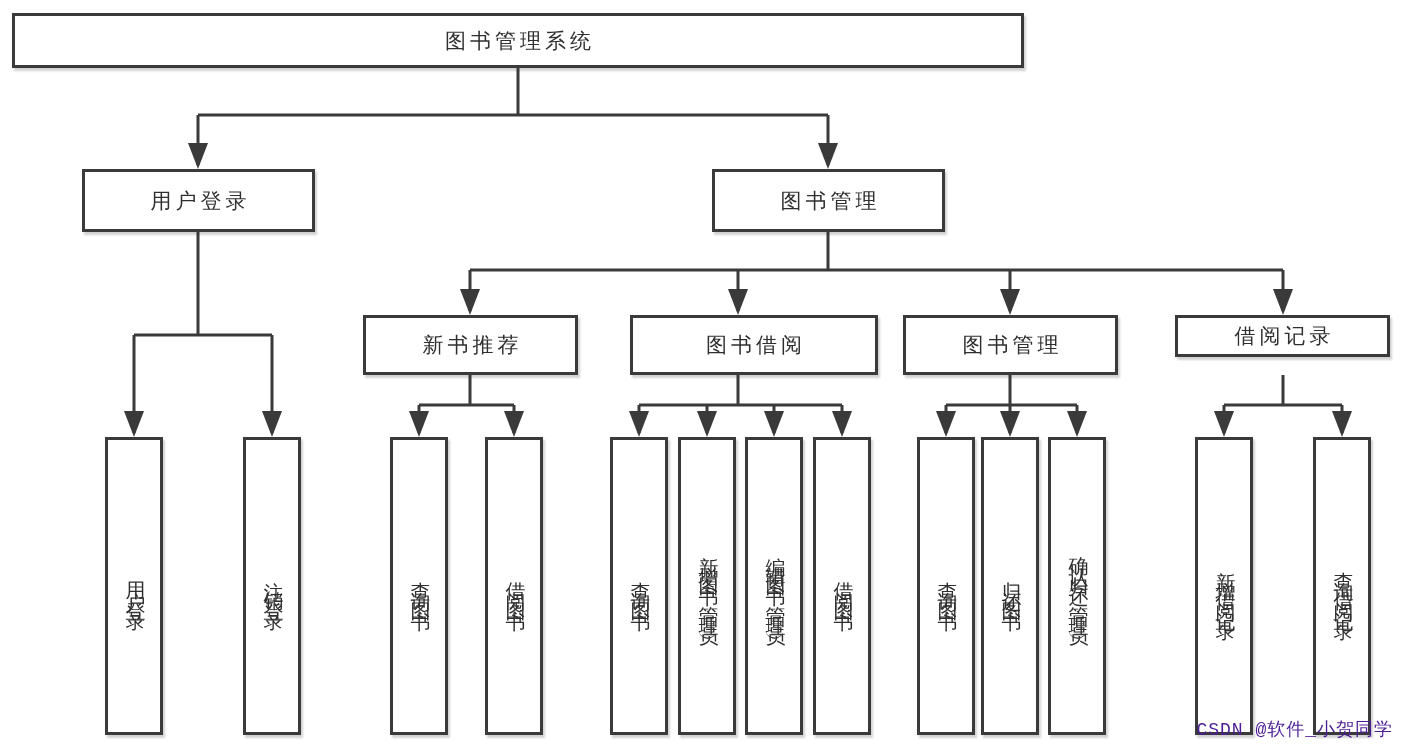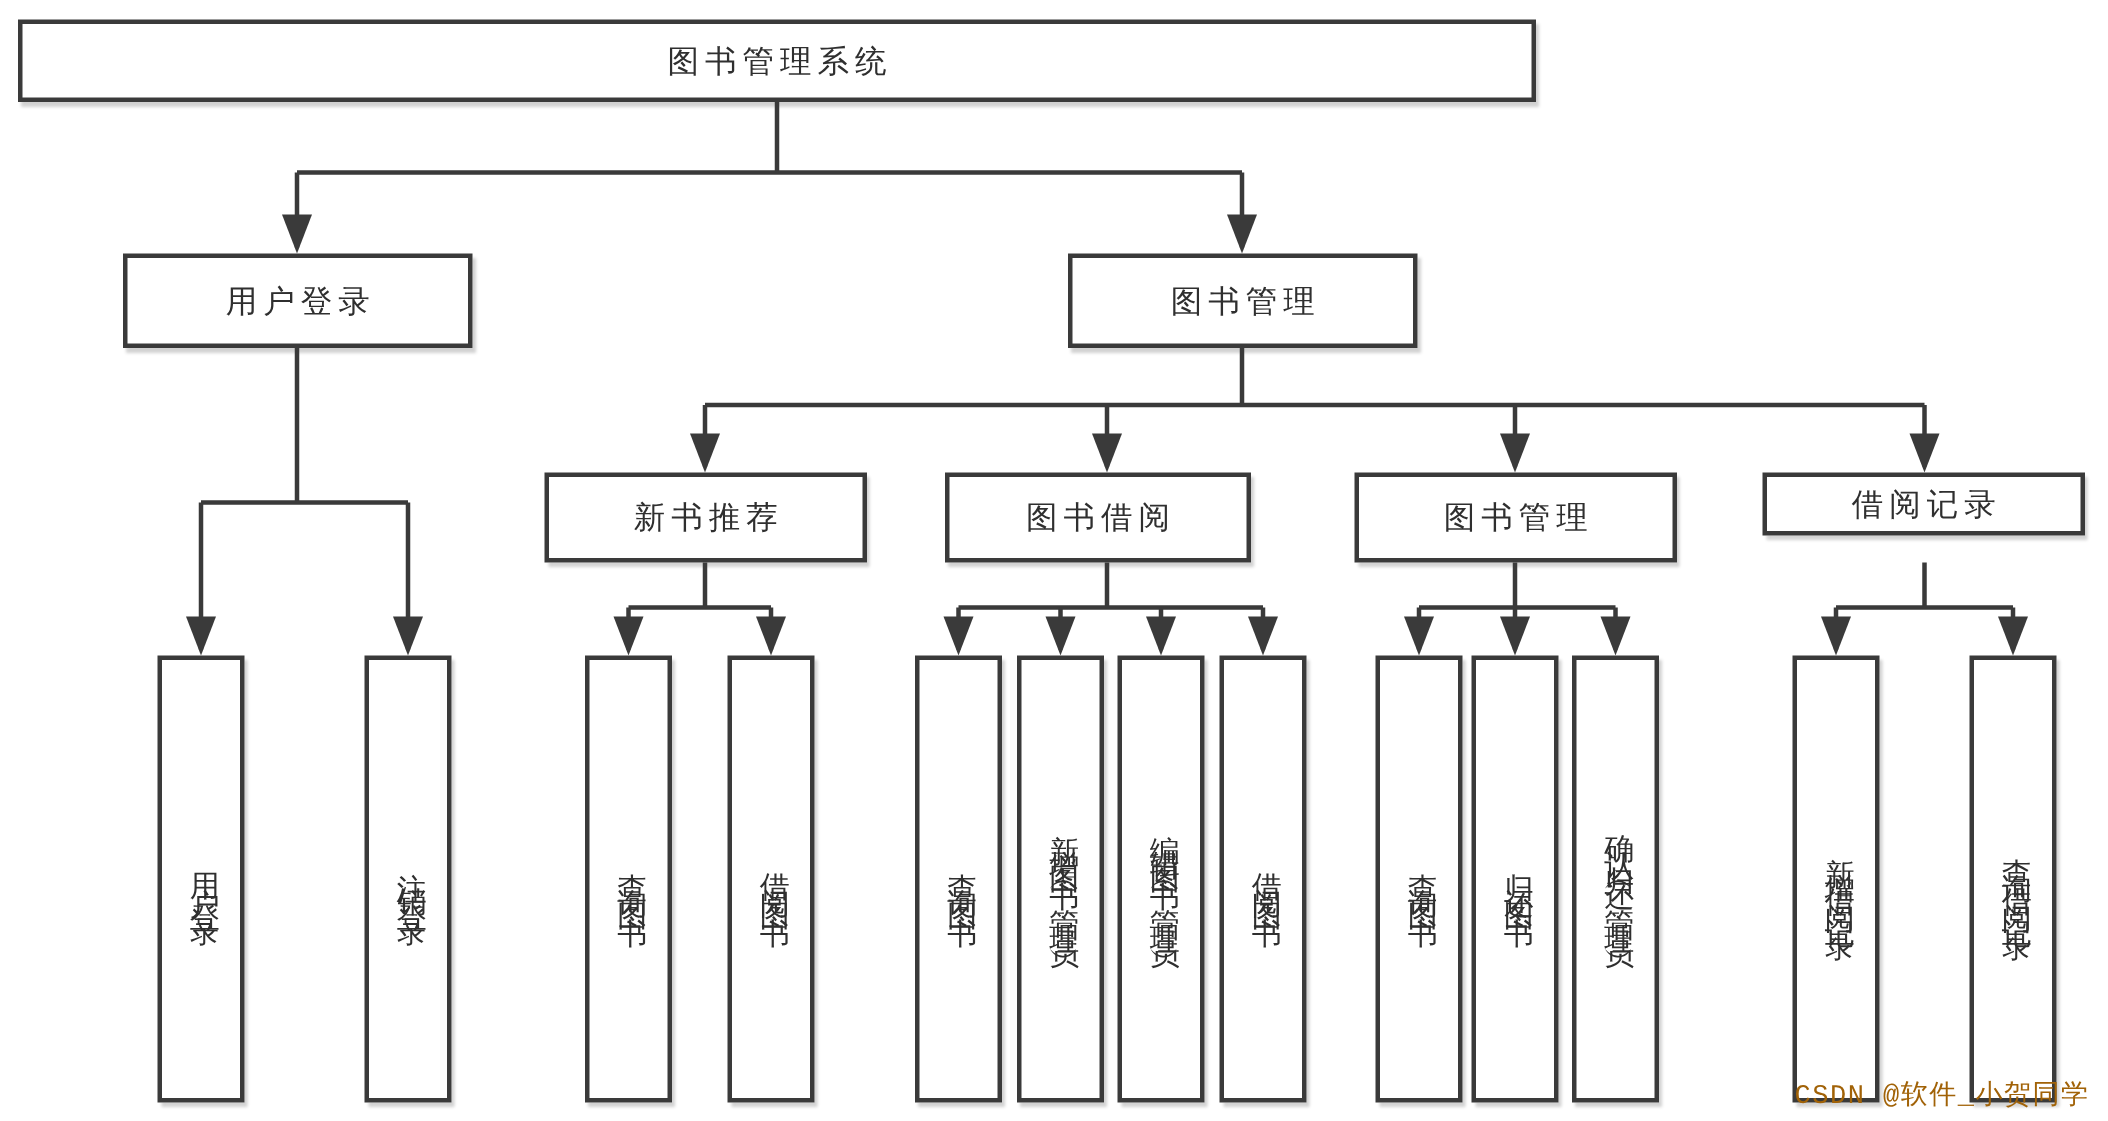--- a/index.html
+++ b/index.html
@@ -25,21 +25,21 @@
     color:#2f2f2f; white-space:nowrap;
   }
   svg.connectors {
     position:absolute; left:0; top:0; width:1405px; height:747px;
     z-index:3; pointer-events:none;
   }
   svg.connectors path { stroke:#3a3a3a; stroke-width:3; fill:none; }
   svg.connectors polygon { fill:#3a3a3a; stroke:none; }
   .watermark {
     position:absolute; right:12px; bottom:6px; z-index:5;
-    font-size:18px; color:#a16207; letter-spacing:1px; white-space:nowrap;
+    font-size:18px; color:#4c1d95; letter-spacing:1px; white-space:nowrap;
   }
 </style>
 </head>
 <body>
 
 <div class="canvas">
 
   <svg class="connectors" viewBox="0 0 1405 747" xmlns="http://www.w3.org/2000/svg">
     <path d="M518 68 V115 M198 115 H828 M198 115 V165 M828 115 V165"></path>
     <path d="M198 232 V335 M134 335 H272 M134 335 V433 M272 335 V433"></path>
@@ -77,21 +77,21 @@
   <div class="box" style="left:82px;top:169px;width:233px;height:63px">
     <span class="hlabel">用户登录</span>
   </div>
   <div class="box" style="left:363px;top:315px;width:215px;height:60px">
     <span class="hlabel">新书推荐</span>
   </div>
 
   <div class="box" style="left:712px;top:169px;width:233px;height:63px">
     <span class="hlabel">图书管理</span>
   </div>
-  <div class="box" style="left:630px;top:315px;width:204px;height:60px">
+  <div class="box" style="left:630px;top:315px;width:248px;height:60px">
     <span class="hlabel">图书借阅</span>
   </div>
   <div class="box" style="left:903px;top:315px;width:215px;height:60px">
     <span class="hlabel">图书管理</span>
   </div>
   <div class="box" style="left:1175px;top:315px;width:215px;height:42px">
     <span class="hlabel">借阅记录</span>
   </div>
 
   <div class="box leaf" style="left:105px">

